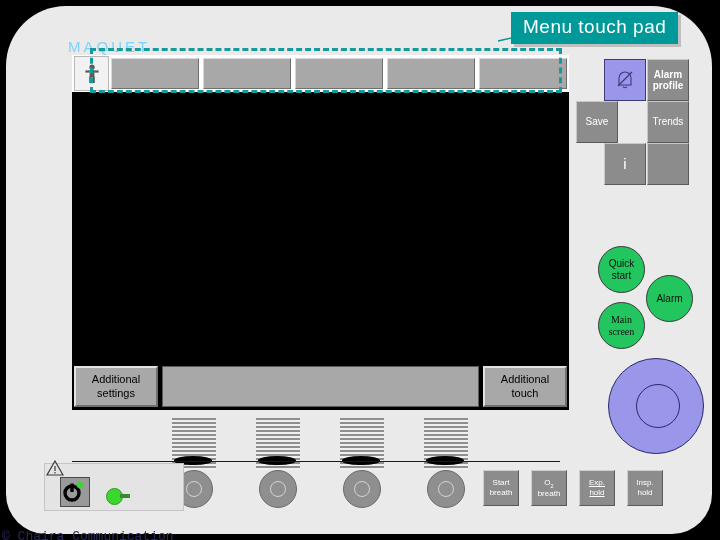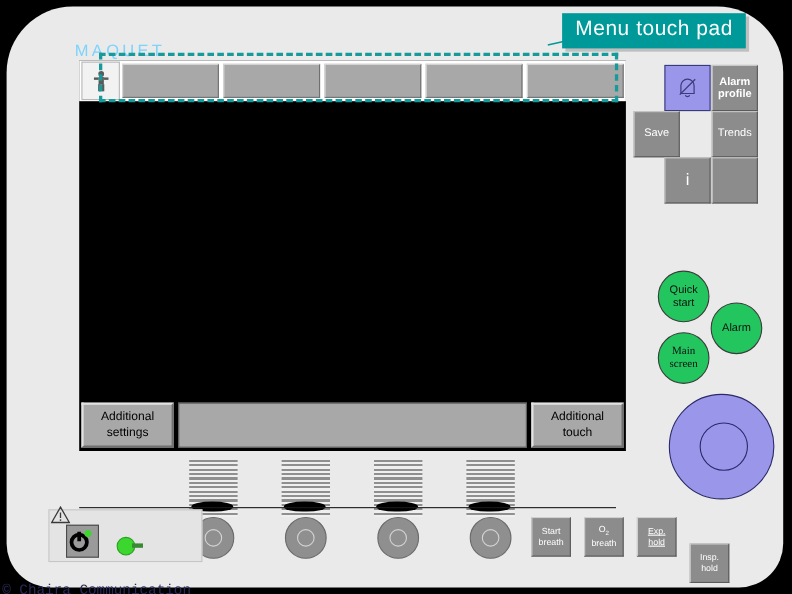--- a/index.html
+++ b/index.html
@@ -315,20 +315,20 @@
     <span>O</span><sub>2</sub><br>
     <span>breath</span>
   </span>
 </div>
 <div class="fnbtn" style="left:579px;text-decoration:underline;">
   <span>
     <span>Exp.</span><br>
     <span>hold</span>
   </span>
 </div>
-<div class="fnbtn" style="left:627px;margin-top:24px;">
+<div class="fnbtn" style="left:627px;">
   <span>
     <span>Insp.</span><br>
     <span>hold</span>
   </span>
 </div>
 
 <div id="watermark">© Chaira Communication</div>
 
 </body></html>

